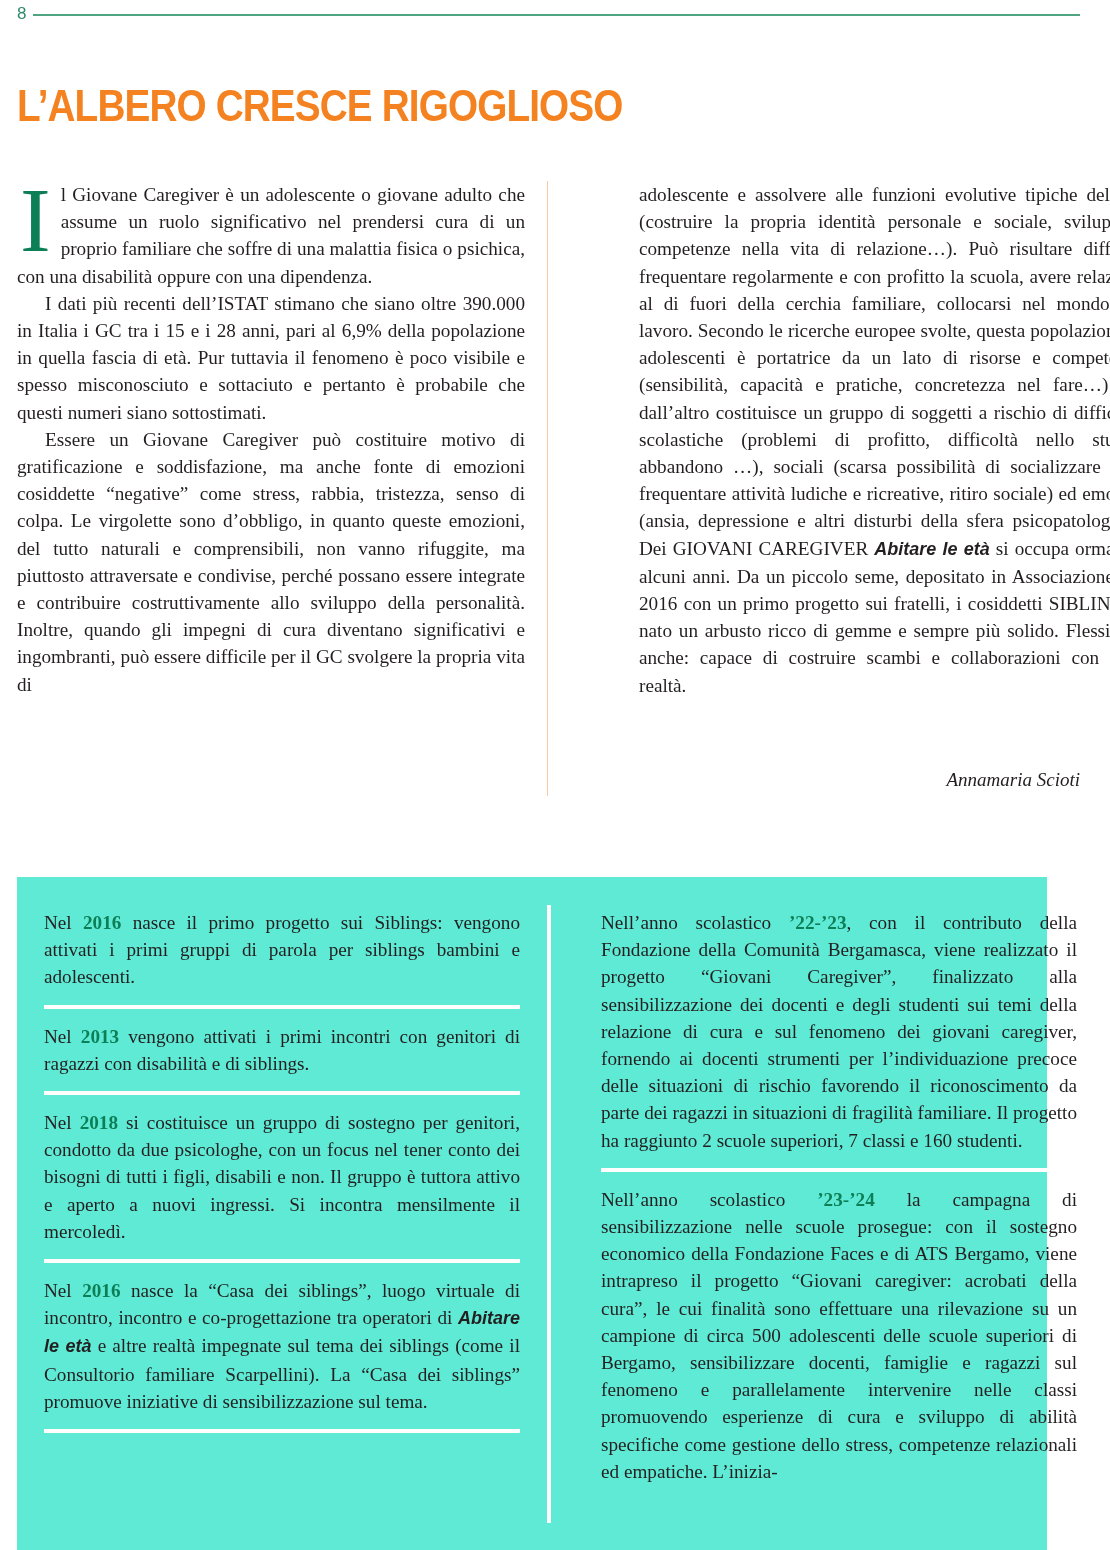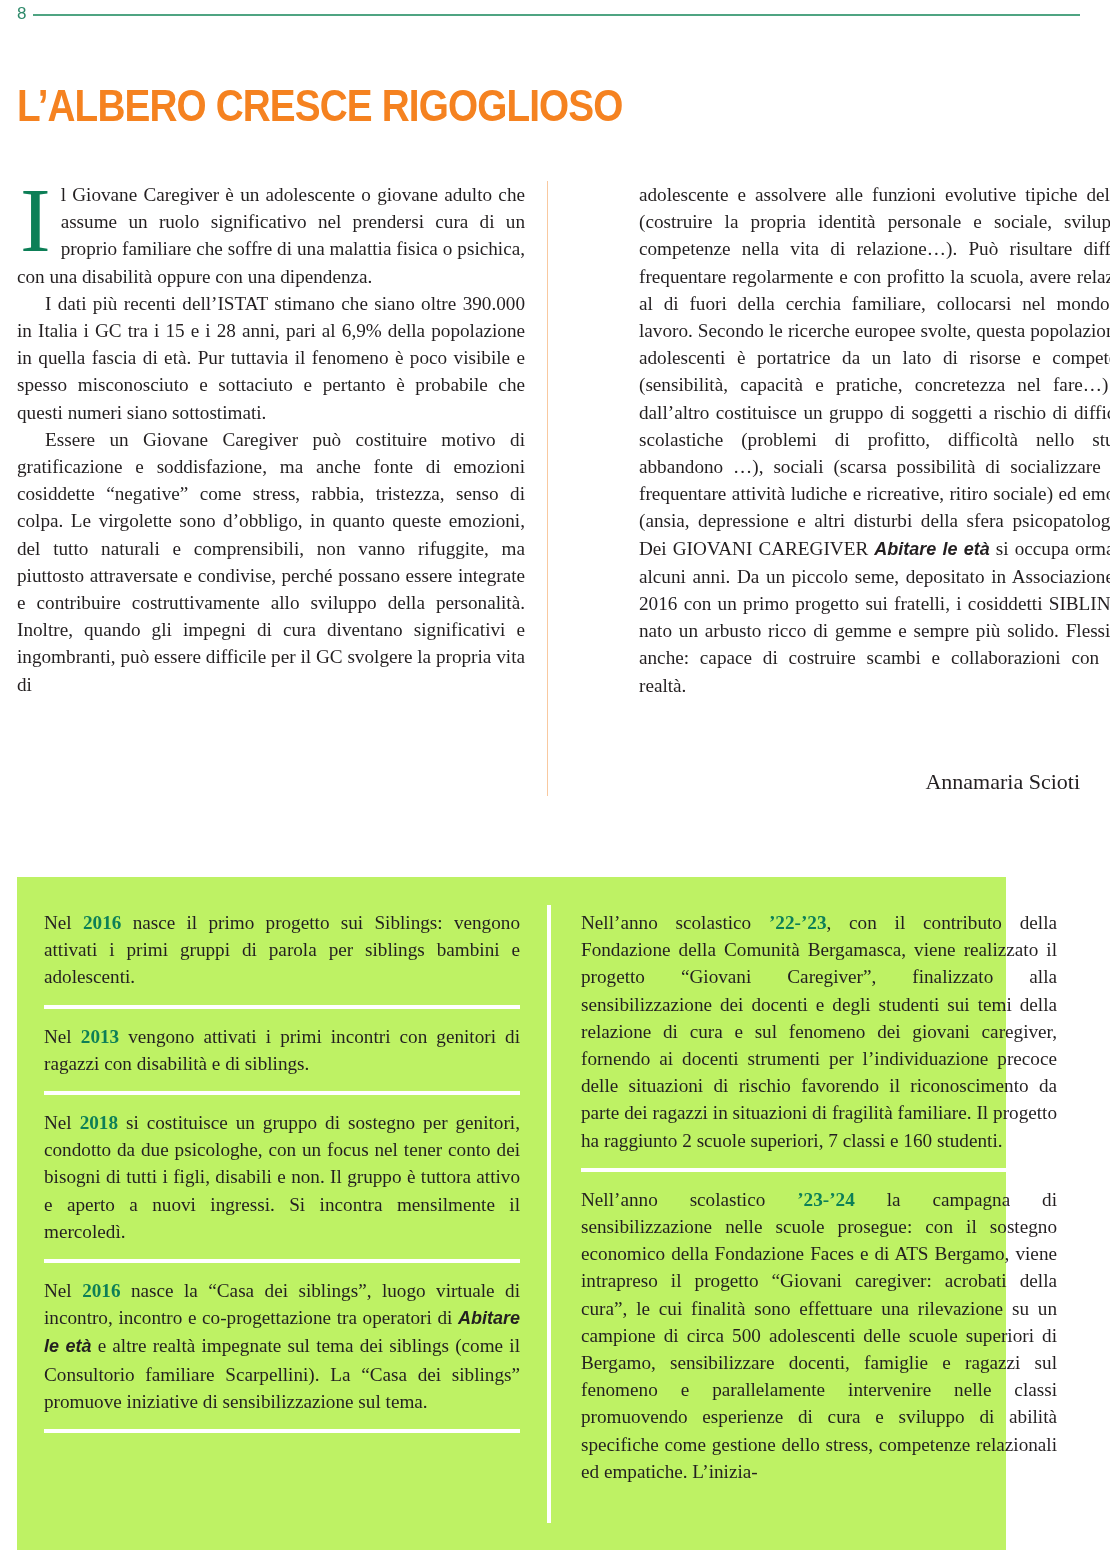--- a/index.html
+++ b/index.html
@@ -21,28 +21,28 @@
          text-align: justify; hyphens: auto; }
   .col-left { left: 0; }
   .col-right { left: 586px; width: 505px; margin-left: 36px; }
   .col-divider { position: absolute; left: 530px; top: 0; width: 1px; height: 615px; background: #f9c9a0; }
   .col p { margin: 0; text-indent: 28px; }
   .col p.first { text-indent: 0; }
   .col p.cont { text-indent: 0; }
   .dropcap { float: left; font-size: 92px; line-height: 70px; color: #0d7f57;
              padding: 6px 10px 0 3px; margin-top: -2px; font-family: "Liberation Serif", serif; }
   .brand { font-family: "Liberation Sans", sans-serif; font-weight: bold; font-style: italic; font-size: 18px; }
-  .signature { position: absolute; right: 0; top: 588px; font-size: 22px; }
+  .signature { position: absolute; right: 0; top: 588px; font-style: italic; font-size: 19px; }
 
-  .box { position: absolute; left: 17px; top: 877px; width: 954px; height: 673px; background: #bef264; padding-left: 35px; }
+  .box { position: absolute; left: 17px; top: 877px; width: 1030px; height: 673px; background: #5eead4; }
   .box-divider { position: absolute; left: 530px; top: 28px; width: 4px; height: 618px; background: #ffffff; }
   .box-col { position: absolute; top: 32px; width: 476px; font-size: 19.2px; line-height: 27.2px;
              text-align: justify; hyphens: auto; }
   .box-col-left { left: 27px; }
-  .box-col-right { left: 564px; }
+  .box-col-right { left: 584px; }
   .entry p { margin: 0; }
   .entry { padding-bottom: 14px; }
   .entry-sep { height: 4px; background: #ffffff; margin: 0 0 14px 0; }
   .year { color: #0d7f57; font-weight: bold; }
 </style>
 </head>
 <body>
 
 <div class="header">
   <span class="page-num">8</span>

